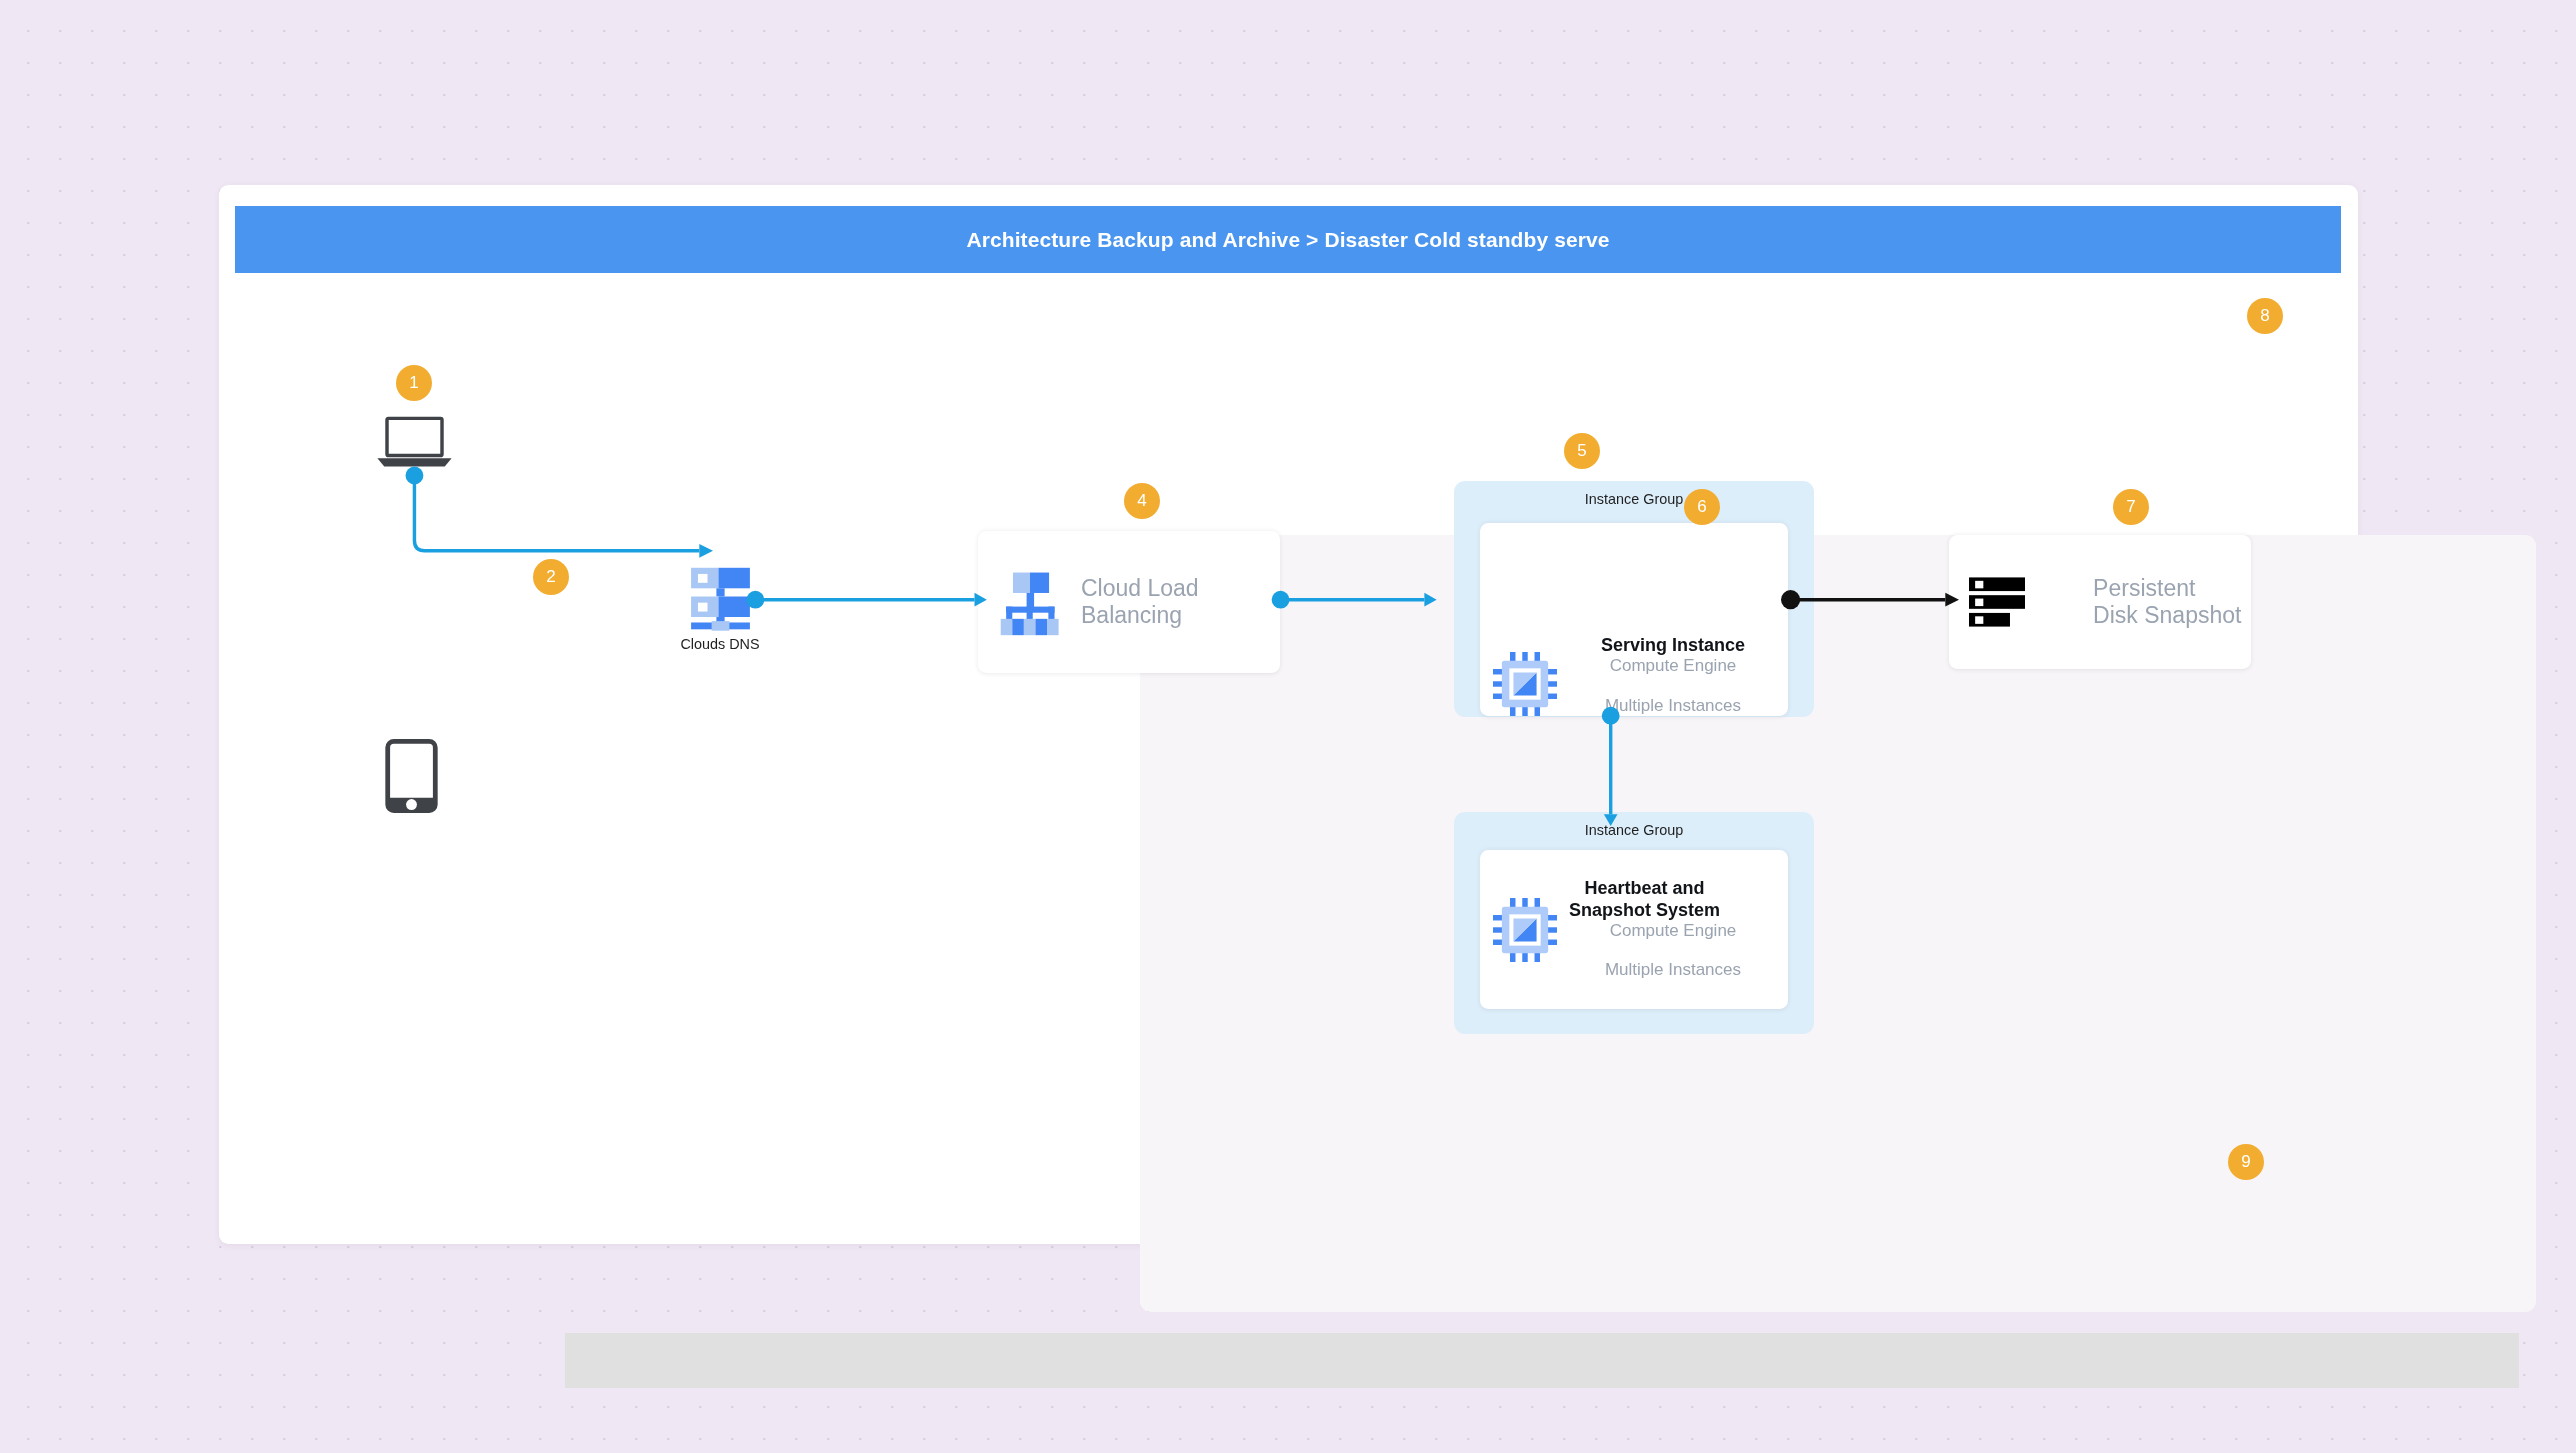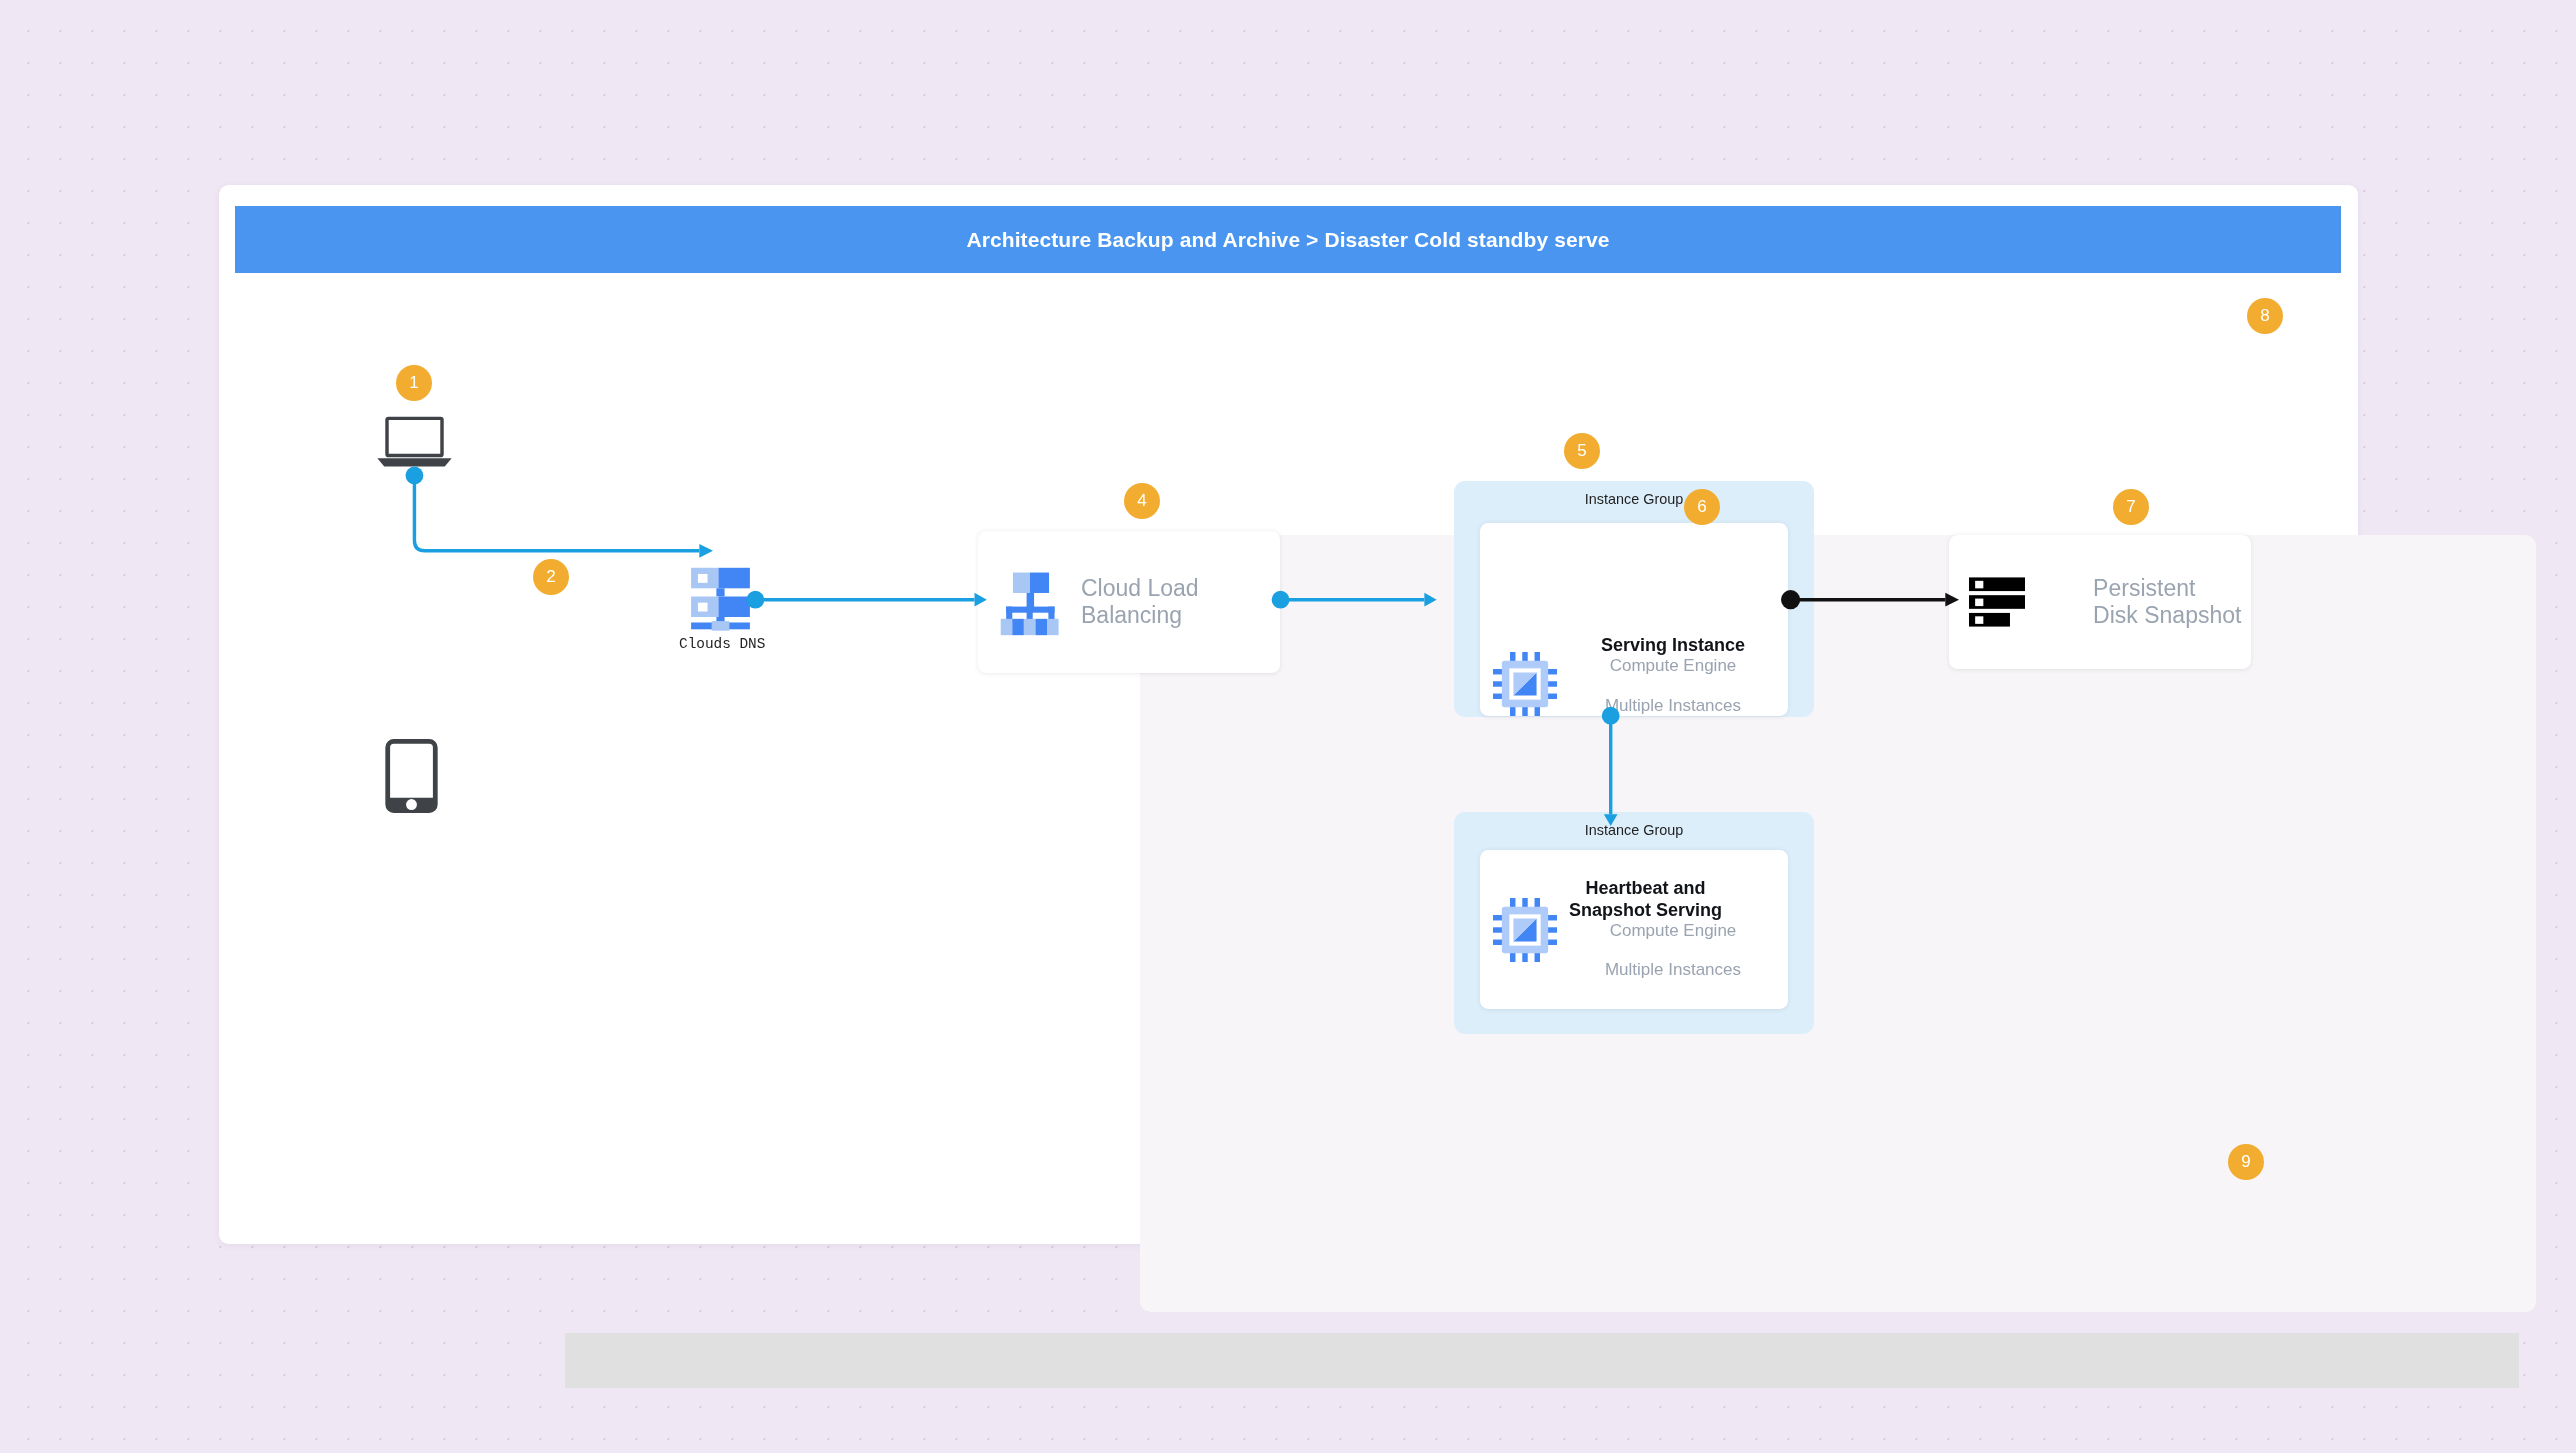--- a/index.html
+++ b/index.html
@@ -114,21 +114,20 @@
     text-align: center;
   }
   #dns-label {
     position: absolute;
     left: 0;
     top: 74px;
     width: 82px;
     font-size: 14.4px;
     color: #1f1f1f;
     white-space: nowrap;
-    font-family: Liberation Mono, monospace;
   }
 
   
   .service-card {
     position: absolute;
     background: #ffffff;
     border-radius: 8.2px;
     box-shadow: 0 0.7px 4.1px rgba(60,50,70,0.10);
     display: flex;
     align-items: center;
@@ -327,21 +326,21 @@
         </g>
         <rect x="13" y="13" width="68" height="68" rx="4" fill="#aecbfa"></rect>
         <rect x="24" y="24" width="46" height="46" fill="#ffffff"></rect>
         <path d="M30 64 L64 30 L64 64 Z" fill="#4285f4"></path>
         <path d="M30 64 L64 30 L30 30 Z" fill="#aecbfa"></path>
       </svg>
     </div>
     <div class="card-text" style="padding-right:11px;">
       <div class="card-title-bold" style="align-self:flex-start; text-align:center;">
         <span>Heartbeat and</span><br>
-        <span>Snapshot Serving</span>
+        <span>Snapshot System</span>
       </div>
       <div class="card-sub">Compute Engine</div>
       <div class="card-sub card-sub-gap">Multiple Instances</div>
     </div>
   </div>
 </div>
 
 <div class="service-card" style="left:1949px; top:535px; width:302px; height:134px;">
   <div class="card-icon" style="width:96px;">
     <svg width="56" height="56" viewBox="0 0 82 82">

